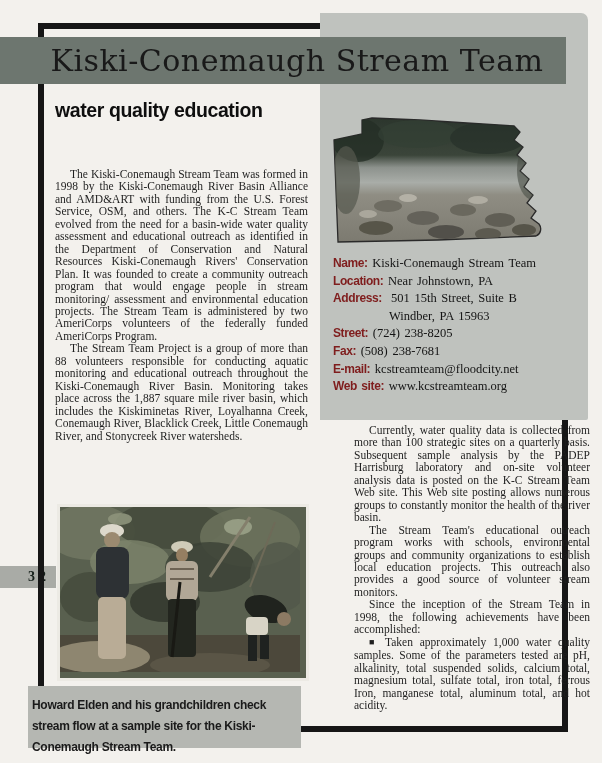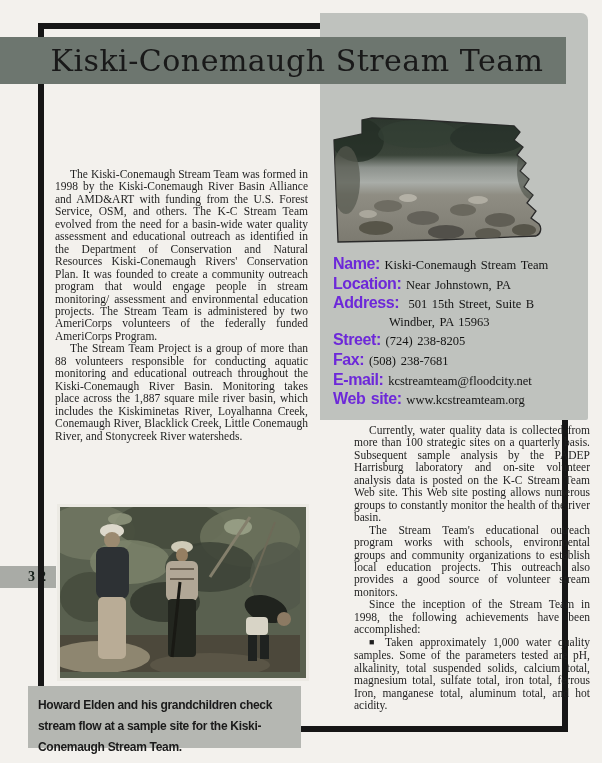--- a/index.html
+++ b/index.html
@@ -42,21 +42,21 @@
   .pa-photo{position:absolute;left:328px;top:110px;width:236px;height:138px;z-index:4;}
   .info{
     position:absolute;left:333px;top:255px;width:248px;z-index:4;
     font-size:12.5px;line-height:17.6px;word-spacing:1.5px;color:#141414;
   }
   .info .row{white-space:nowrap;}
   .cond{
     font-family:"Liberation Sans",sans-serif;font-weight:700;
     letter-spacing:-0.4px;font-stretch:condensed;
   }
-  .info .lbl{font-size:16px;color:#6d28d9;}
+  .info .lbl{font-size:12px;color:#7f1d1d;}
   .info .addr2{padding-left:56px;}
   
   .headline{
     position:absolute;left:55px;top:97px;width:262px;z-index:2;
     font-size:19.5px;line-height:27.5px;color:#0e0e0e;
   }
   .headline .sq{font-size:14px;position:relative;top:-2px;margin-right:6px;}
   .body-text{font-size:11.5px;line-height:12.45px;text-align:justify;}
   .body-text p{margin:0;text-indent:15px;}
   .left-col{position:absolute;left:55px;top:168px;width:253px;z-index:2;}
@@ -64,21 +64,21 @@
   .right-col .bullet-sq{font-size:9px;position:relative;top:-1px;}
   
   .field-photo{
     position:absolute;left:57px;top:504px;width:246px;height:171px;
     border:3px solid #eceae4;z-index:2;background:#59604f;
   }
   
   .caption-box{
     position:absolute;left:28px;top:686px;width:273px;height:62px;
     background:#b5b7b2;z-index:3;box-sizing:border-box;
-    padding:9px 10px 0 10px;
+    padding:9px 10px 0 4px;
   }
   .caption-box .cap{
     font-size:12px;line-height:21px;letter-spacing:-0.3px;color:#1a1a1a;
   }
 </style>
 </head>
 <body>
 
 <div class="page">
 
@@ -136,20 +136,21 @@
     <div class="row"><span class="cond lbl">Location:</span> <span>Near Johnstown, PA</span></div>
     <div class="row"><span class="cond lbl">Address:</span>&nbsp; <span>501 15th Street, Suite B</span></div>
     <div class="row addr2"><span>Windber, PA 15963</span></div>
     <div class="row"><span class="cond lbl">Street:</span> <span>(724) 238-8205</span></div>
     <div class="row"><span class="cond lbl">Fax:</span> <span>(508) 238-7681</span></div>
     <div class="row"><span class="cond lbl">E-mail:</span> <span>kcstreamteam@floodcity.net</span></div>
     <div class="row"><span class="cond lbl">Web site:</span> <span>www.kcstreamteam.org</span></div>
   </div>
 
   <div class="headline cond">
+    <div>water quality education</div>
   </div>
 
   <div class="left-col body-text">
     <p>The Kiski-Conemaugh Stream Team was formed in 1998 by the Kiski-Conemaugh River Basin Alliance and AMD&amp;ART with funding from the U.S. Forest Service, OSM, and others. The K-C Stream Team evolved from the need for a basin-wide water quality assessment and educational outreach as identified in the Department of Conservation and Natural Resources Kiski-Conemaugh Rivers' Conservation Plan. It was founded to create a community outreach program that would engage people in stream monitoring/ assessment and environmental education projects. The Stream Team is administered by two AmeriCorps volunteers of the federally funded AmeriCorps Program.</p>
     <p>The Stream Team Project is a group of more than 88 volunteers responsible for conducting aquatic monitoring and educational outreach throughout the Kiski-Conemaugh River Basin. Monitoring takes place across the 1,887 square mile river basin, which includes the Kiskiminetas River, Loyalhanna Creek, Conemaugh River, Blacklick Creek, Little Conemaugh River, and Stonycreek River watersheds.</p>
   </div>
 
   <div class="field-photo">
     <svg width="240" height="165" viewBox="0 0 240 165">
       <rect width="240" height="165" fill="#59604f"></rect>

